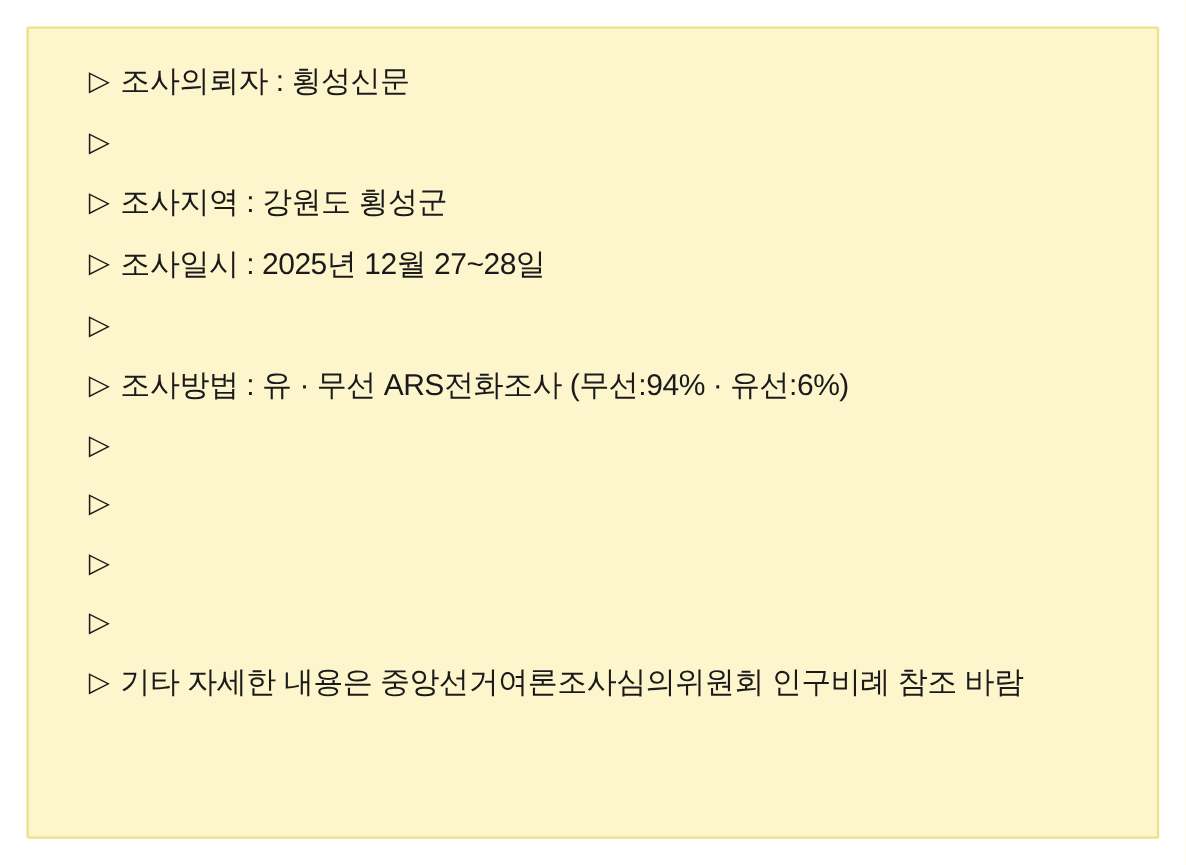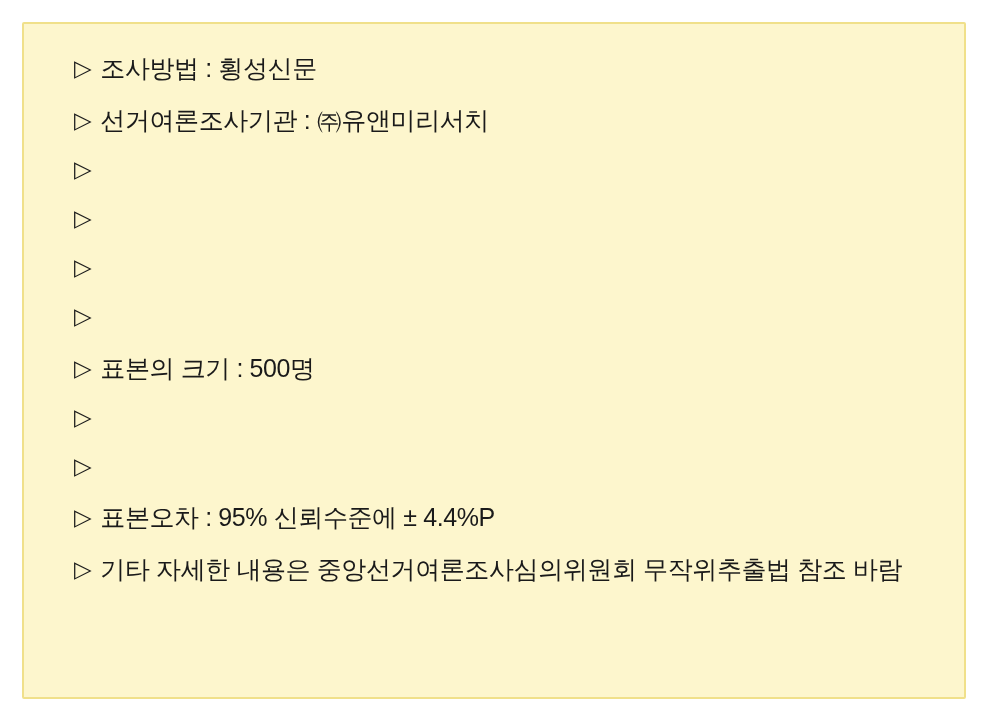--- a/index.html
+++ b/index.html
@@ -56,61 +56,61 @@
   }
 </style>
 </head>
 <body>
 
 <div class="panel">
   <div class="lines">
 
     <div class="line">
       <span class="bullet">▷</span>
-      <span class="text">조사방법 : 횡성신문</span>
+      <span class="text">조사의뢰자 : 횡성신문</span>
     </div>
 
     <div class="line">
       <span class="bullet">▷</span>
-      <span class="text">선거여론조사기관 : ㈜유앤미리서치</span>
+    </div>
+
+    <div class="line">
+      <span class="bullet">▷</span>
+      <span class="text">조사지역 : 강원도 횡성군</span>
+    </div>
+
+    <div class="line">
+      <span class="bullet">▷</span>
+      <span class="text">조사일시 : 2025년 12월 27~28일</span>
+    </div>
+
+    <div class="line">
+      <span class="bullet">▷</span>
+    </div>
+
+    <div class="line">
+      <span class="bullet">▷</span>
+      <span class="text">조사방법 : 유 · 무선 ARS전화조사 (무선:94% · 유선:6%)</span>
     </div>
 
     <div class="line">
       <span class="bullet">▷</span>
     </div>
 
     <div class="line">
       <span class="bullet">▷</span>
     </div>
 
     <div class="line">
       <span class="bullet">▷</span>
     </div>
 
     <div class="line">
       <span class="bullet">▷</span>
     </div>
 
     <div class="line">
       <span class="bullet">▷</span>
-      <span class="text">표본의 크기 : 500명</span>
-    </div>
-
-    <div class="line">
-      <span class="bullet">▷</span>
-    </div>
-
-    <div class="line">
-      <span class="bullet">▷</span>
-    </div>
-
-    <div class="line">
-      <span class="bullet">▷</span>
-      <span class="text">표본오차 : 95% 신뢰수준에 ± 4.4%P</span>
-    </div>
-
-    <div class="line">
-      <span class="bullet">▷</span>
-      <span class="text">기타 자세한 내용은 중앙선거여론조사심의위원회 무작위추출법 참조 바람</span>
+      <span class="text">기타 자세한 내용은 중앙선거여론조사심의위원회 인구비례 참조 바람</span>
     </div>
 
   </div>
 </div>
 
 </body></html>

